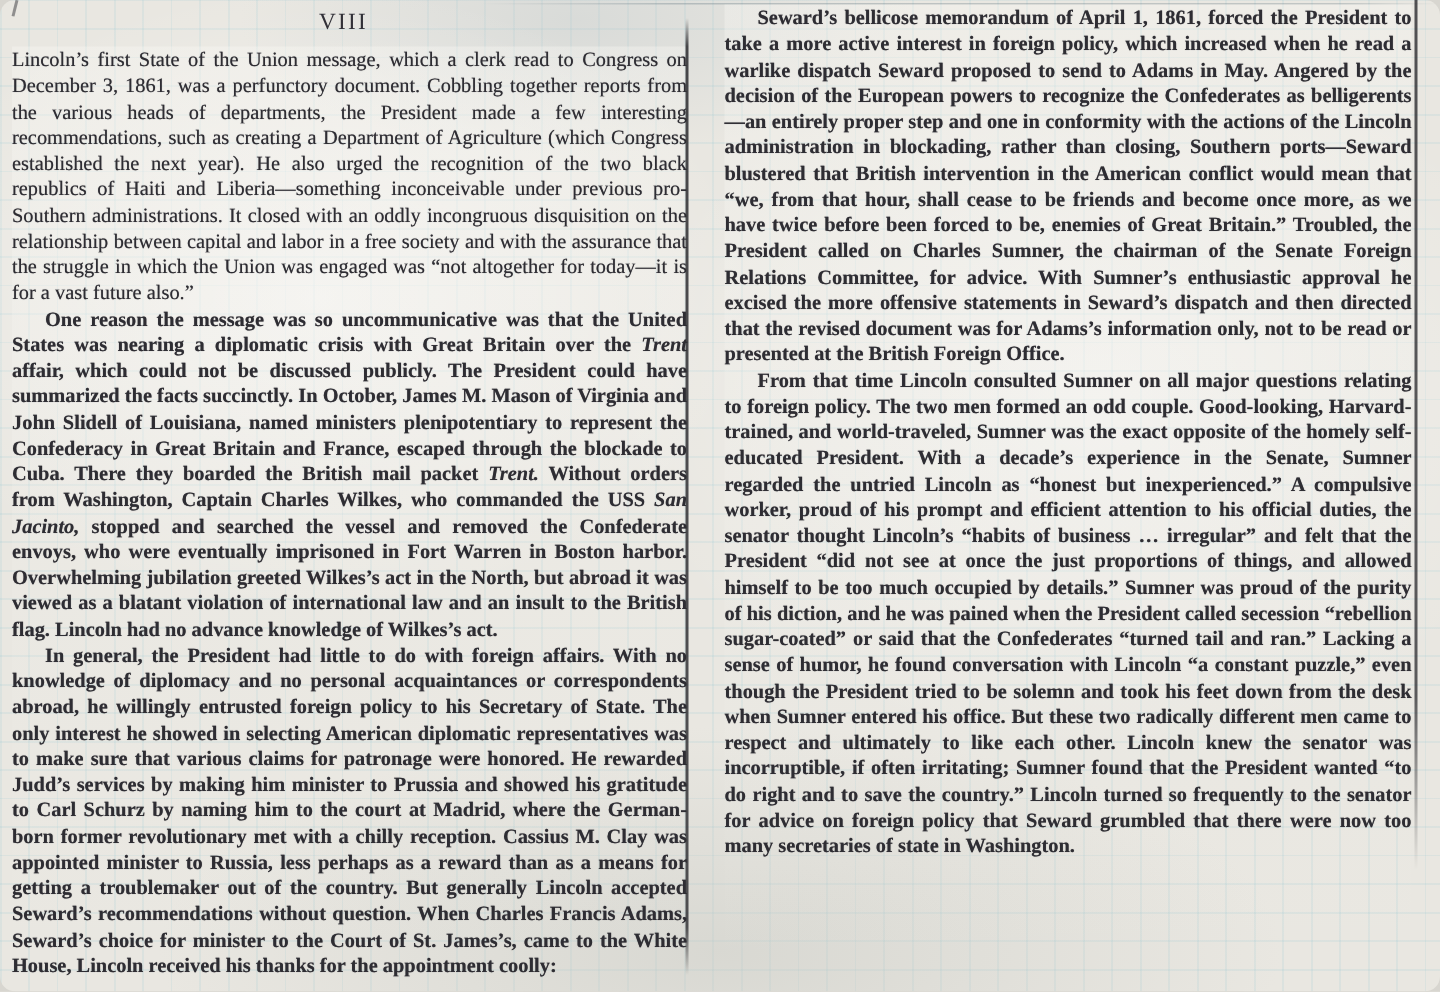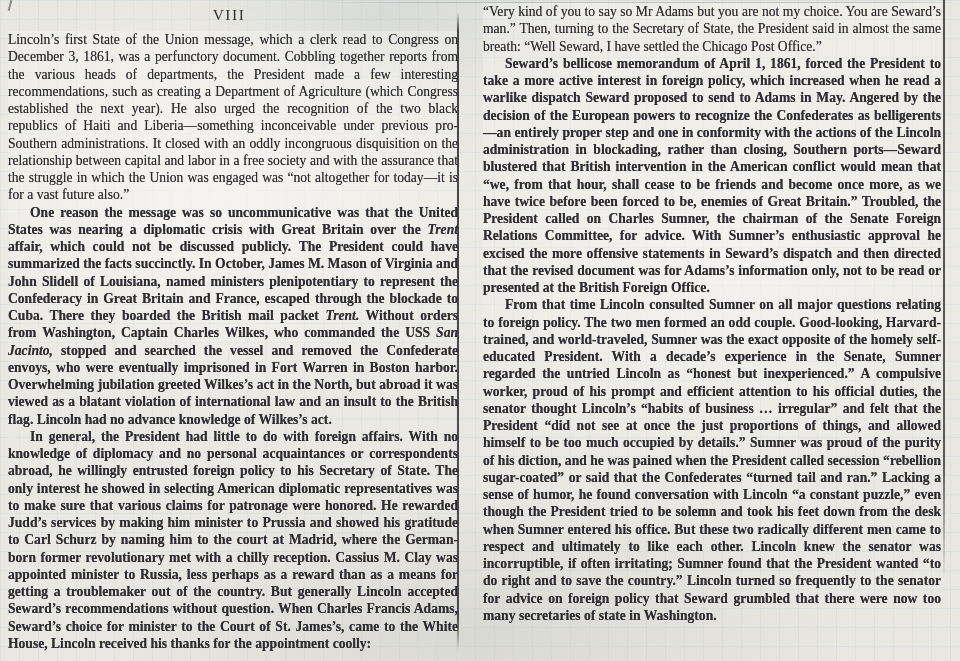--- a/index.html
+++ b/index.html
@@ -11,20 +11,21 @@
     background-color: #e9e7e1;
     background-image:
       radial-gradient(ellipse 420px 300px at 22% 30%, rgba(255,255,255,0.50), rgba(255,255,255,0) 70%),
       radial-gradient(ellipse 460px 340px at 76% 40%, rgba(255,255,255,0.45), rgba(255,255,255,0) 70%),
       radial-gradient(ellipse 500px 200px at 50% 96%, rgba(196,198,192,0.45), rgba(196,198,192,0) 75%),
       radial-gradient(ellipse 300px 120px at 40% 2%, rgba(186,196,200,0.35), rgba(186,196,200,0) 75%),
       repeating-linear-gradient(to right, rgba(125,190,205,0.13) 0px, rgba(125,190,205,0.13) 1px, rgba(0,0,0,0) 1px, rgba(0,0,0,0) 19px),
       repeating-linear-gradient(to bottom, rgba(125,190,205,0.13) 0px, rgba(125,190,205,0.13) 1px, rgba(0,0,0,0) 1px, rgba(0,0,0,0) 19px);
     font-family: "Liberation Serif", "DejaVu Serif", serif;
     color: #2e2d33;
+    border-radius: 10px;
   }
   .page-header {
     position: absolute;
     left: 0; top: 6px; width: 458px;
     text-align: center;
     font-size: 15.5px;
     letter-spacing: 1.5px;
     color: #323138;
   }
   .col {
@@ -66,20 +67,19 @@
 
   <div class="page-header">VIII</div>
 
   <div class="col col-left">
       <p class=""><span>Lincoln’s first State of the Union message, which a clerk read to Congress on December 3, 1861, was a perfunctory document. Cobbling together reports from the various heads of departments, the President made a few interesting recommendations, such as creating a Department of Agriculture (which Congress established the next year). He also urged the recognition of the two black republics of Haiti and Liberia—something inconceivable under previous pro-Southern administrations. It closed with an oddly incongruous disquisition on the relationship between capital and labor in a free society and with the assurance that the struggle in which the Union was engaged was “not altogether for today—it is for a vast future also.”</span></p>
       <p class="indent"><span>One reason the message was so uncommunicative was that the United States was nearing a diplomatic crisis with Great Britain over the </span><i>Trent</i><span> affair, which could not be discussed publicly. The President could have summarized the facts succinctly. In October, James M. Mason of Virginia and John Slidell of Louisiana, named ministers plenipotentiary to represent the Confederacy in Great Britain and France, escaped through the blockade to Cuba. There they boarded the British mail packet </span><i>Trent.</i><span> Without orders from Washington, Captain Charles Wilkes, who commanded the USS </span><i>San Jacinto,</i><span> stopped and searched the vessel and removed the Confederate envoys, who were eventually imprisoned in Fort Warren in Boston harbor. Overwhelming jubilation greeted Wilkes’s act in the North, but abroad it was viewed as a blatant violation of international law and an insult to the British flag. Lincoln had no advance knowledge of Wilkes’s act.</span></p>
       <p class="indent"><span>In general, the President had little to do with foreign affairs. With no knowledge of diplomacy and no personal acquaintances or correspondents abroad, he willingly entrusted foreign policy to his Secretary of State. The only interest he showed in selecting American diplomatic representatives was to make sure that various claims for patronage were honored. He rewarded Judd’s services by making him minister to Prussia and showed his gratitude to Carl Schurz by naming him to the court at Madrid, where the German-born former revolutionary met with a chilly reception. Cassius M. Clay was appointed minister to Russia, less perhaps as a reward than as a means for getting a troublemaker out of the country. But generally Lincoln accepted Seward’s recommendations without question. When Charles Francis Adams, Seward’s choice for minister to the Court of St. James’s, came to the White House, Lincoln received his thanks for the appointment coolly:</span></p>
     </div>
 
   <div class="col col-right">
-      <p class=""><span>“Very kind of you to say so Mr Adams but you are not my choice. You are Seward’s man.” Then, turning to the Secretary of State, the President said in almost the same breath: “Well Seward, I have settled the Chicago Post Office.”</span></p>
       <p class="indent"><span>Seward’s bellicose memorandum of April 1, 1861, forced the President to take a more active interest in foreign policy, which increased when he read a warlike dispatch Seward proposed to send to Adams in May. Angered by the decision of the European powers to recognize the Confederates as belligerents—an entirely proper step and one in conformity with the actions of the Lincoln administration in blockading, rather than closing, Southern ports—Seward blustered that British intervention in the American conflict would mean that “we, from that hour, shall cease to be friends and become once more, as we have twice before been forced to be, enemies of Great Britain.” Troubled, the President called on Charles Sumner, the chairman of the Senate Foreign Relations Committee, for advice. With Sumner’s enthusiastic approval he excised the more offensive statements in Seward’s dispatch and then directed that the revised document was for Adams’s information only, not to be read or presented at the British Foreign Office.</span></p>
       <p class="indent"><span>From that time Lincoln consulted Sumner on all major questions relating to foreign policy. The two men formed an odd couple. Good-looking, Harvard-trained, and world-traveled, Sumner was the exact opposite of the homely self-educated President. With a decade’s experience in the Senate, Sumner regarded the untried Lincoln as “honest but inexperienced.” A compulsive worker, proud of his prompt and efficient attention to his official duties, the senator thought Lincoln’s “habits of business … irregular” and felt that the President “did not see at once the just proportions of things, and allowed himself to be too much occupied by details.” Sumner was proud of the purity of his diction, and he was pained when the President called secession “rebellion sugar-coated” or said that the Confederates “turned tail and ran.” Lacking a sense of humor, he found conversation with Lincoln “a constant puzzle,” even though the President tried to be solemn and took his feet down from the desk when Sumner entered his office. But these two radically different men came to respect and ultimately to like each other. Lincoln knew the senator was incorruptible, if often irritating; Sumner found that the President wanted “to do right and to save the country.” Lincoln turned so frequently to the senator for advice on foreign policy that Seward grumbled that there were now too many secretaries of state in Washington.</span></p>
     </div>
 
   <span class="rule-gutter"></span>
   <span class="rule-right"></span>
 </div>
 
 </body></html>

